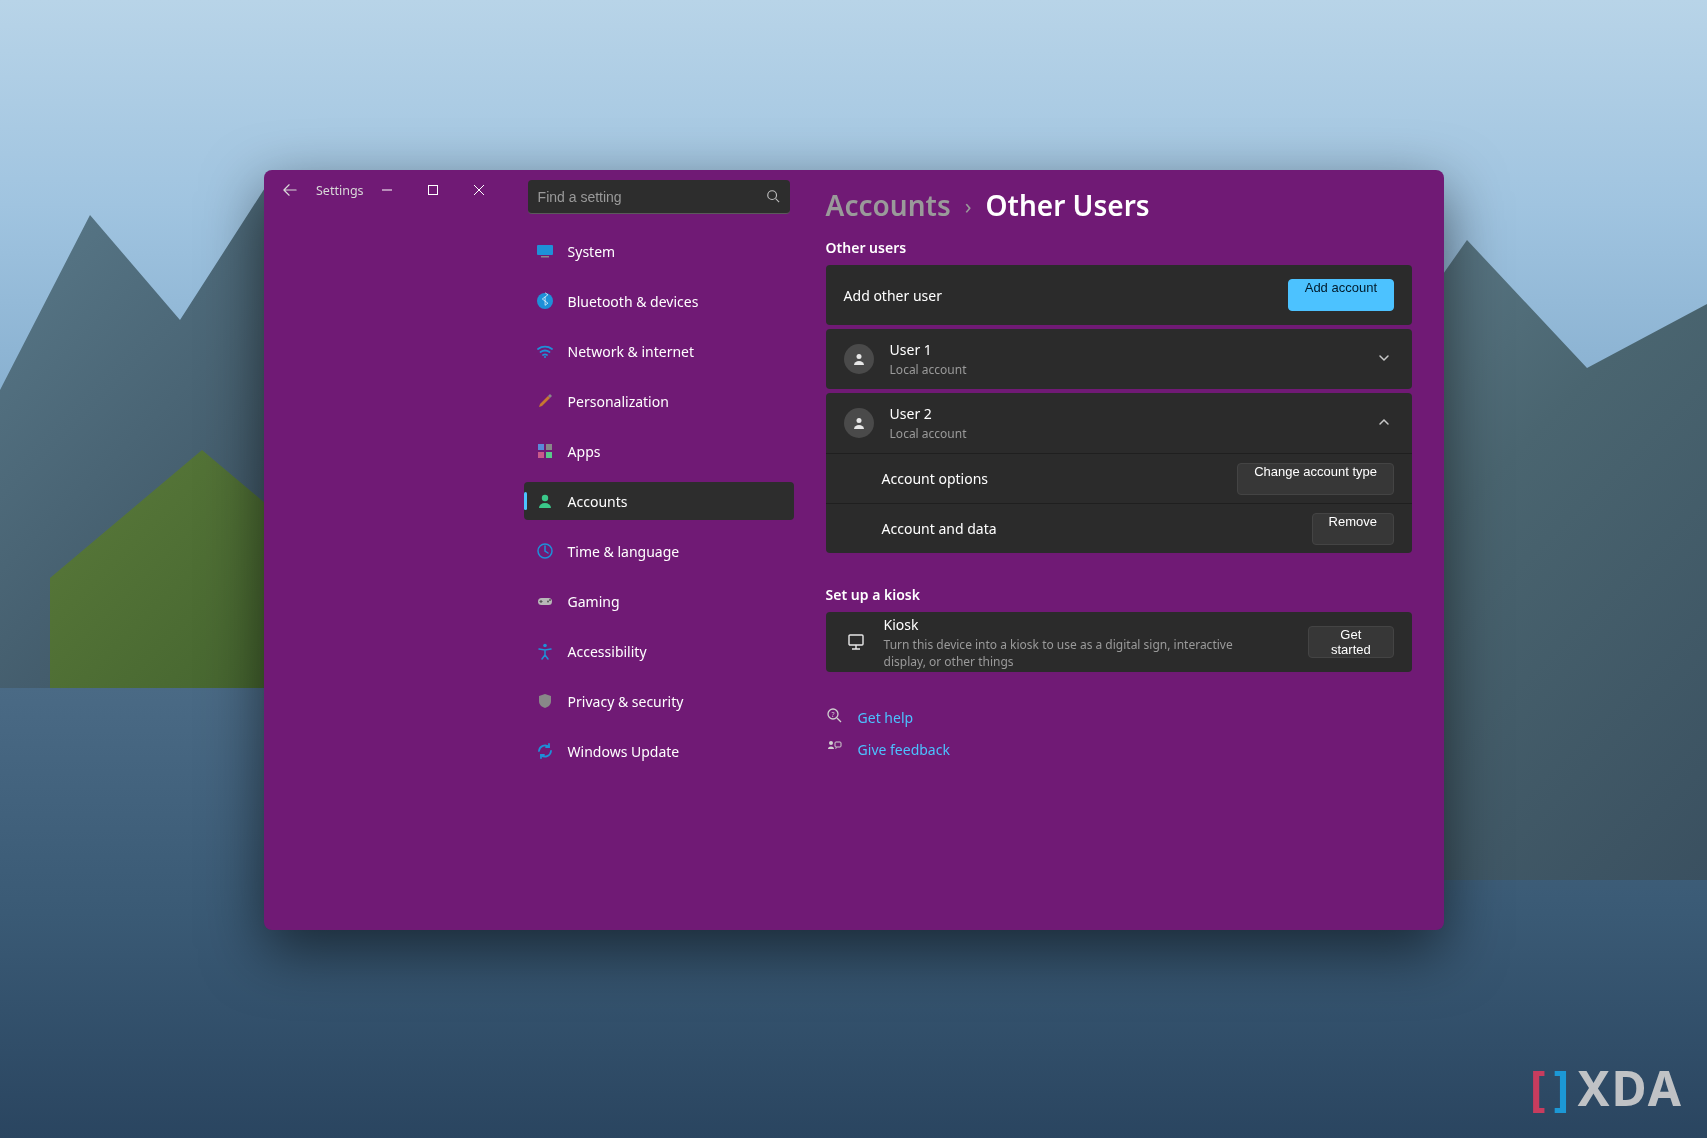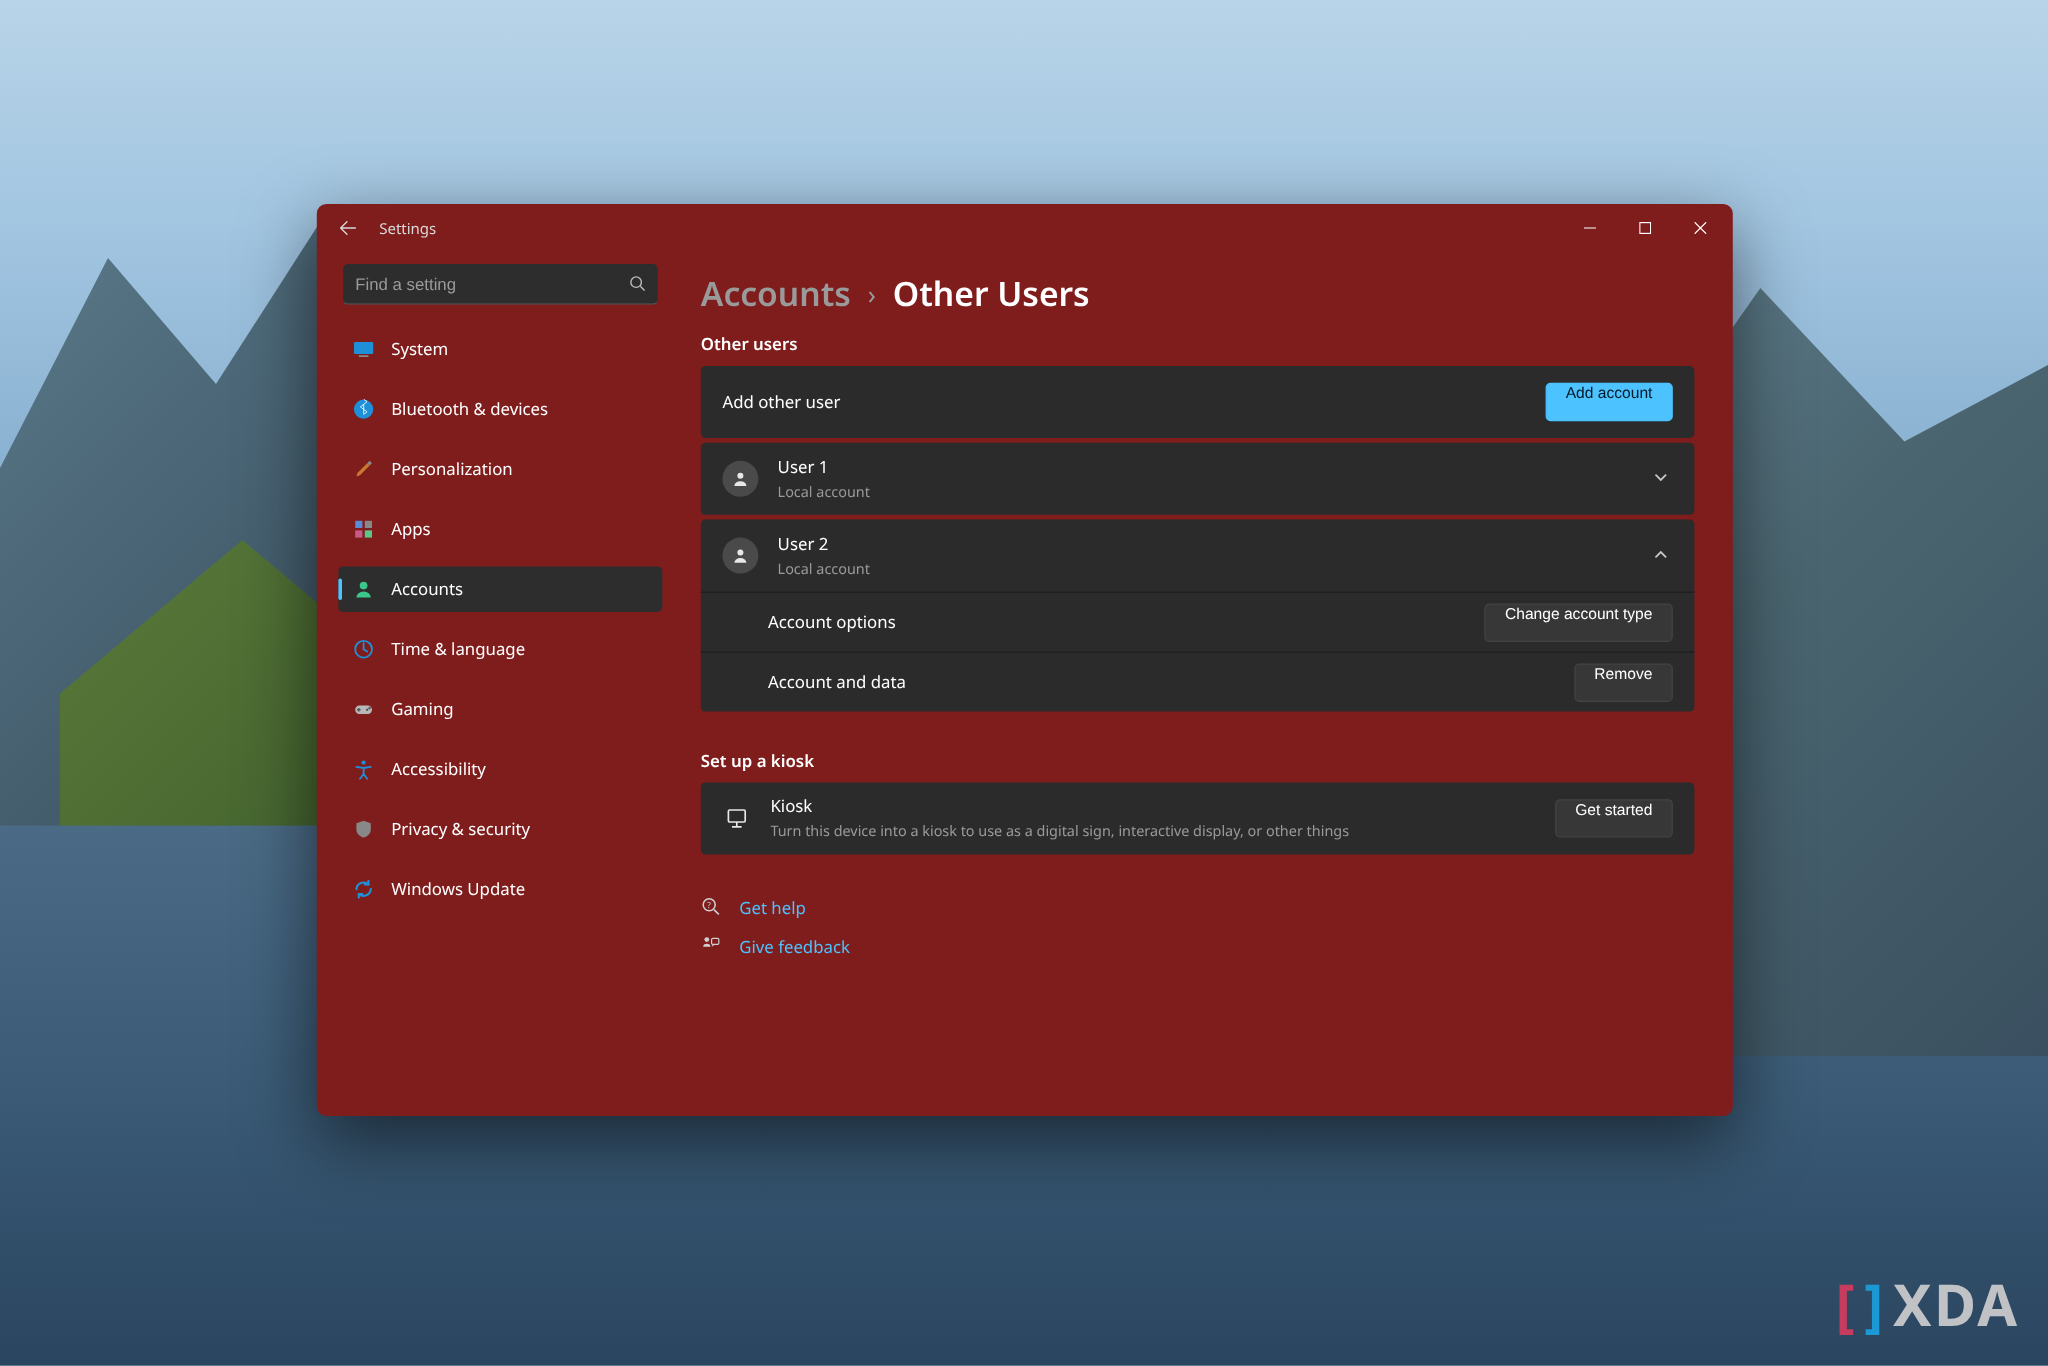--- a/index.html
+++ b/index.html
@@ -37,24 +37,24 @@
   .hill-right {
     position:absolute; right:0; top:420px; width:420px; height:340px;
     background: linear-gradient(225deg,#6a8a4a 0%,#4a6a3a 100%);
     clip-path: polygon(0 70%,50% 0%,100% 30%,100% 100%,0 100%);
   }
 
   .window {
     position: absolute;
     left: 264px; top: 170px;
     width: 1180px; height: 760px;
-    background: #7f1d1d;
+    background: #701a75;
     border-radius: 8px;
     box-shadow: 0 20px 60px rgba(0,0,0,.55);
-    display: flex; flex-direction: column;
+    display: flex; flex-direction: row;
     overflow: hidden;
     color: #ffffff;
   }
   .titlebar {
     height: 40px; display:flex; align-items:center;
     padding: 0 4px 0 8px;
     font-size: 12.5px; color: #d8d8d8;
   }
   .back-btn { width:36px; height:36px; display:flex; align-items:center; justify-content:center; cursor:pointer; border-radius:4px;}
   .title-label { margin-left: 8px; }
@@ -220,20 +220,29 @@
               <svg width="18" height="18" viewBox="0 0 18 18">
                 <circle cx="9" cy="9" r="8" fill="#1e90d8"></circle>
                 <path d="M9 3v12l4-3-8-6 8-6-4-3" stroke="#fff" fill="none" stroke-width="1" transform="scale(.7) translate(4 4)"></path>
               </svg>
             </span>
           <span>Bluetooth &amp; devices</span>
         </div>
         <div class="nav-item">
           <span class="nav-icon">
               <svg width="18" height="18" viewBox="0 0 18 18">
+                <path d="M2 7a12 12 0 0114 0M4.5 10a8 8 0 019 0M7 13a4 4 0 014 0" stroke="#1e90d8" fill="none" stroke-width="1.8" stroke-linecap="round"></path>
+                <circle cx="9" cy="15" r="1" fill="#1e90d8"></circle>
+              </svg>
+            </span>
+          <span>Network &amp; internet</span>
+        </div>
+        <div class="nav-item">
+          <span class="nav-icon">
+              <svg width="18" height="18" viewBox="0 0 18 18">
                 <path d="M3 15l3-1 8-8-2-2-8 8z" fill="#c87830"></path>
                 <path d="M12 4l2 2 2-2-2-2z" fill="#888"></path>
               </svg>
             </span>
           <span>Personalization</span>
         </div>
         <div class="nav-item">
           <span class="nav-icon">
               <svg width="18" height="18" viewBox="0 0 18 18">
                 <rect x="2" y="2" width="6" height="6" fill="#5a8ad8"></rect>

